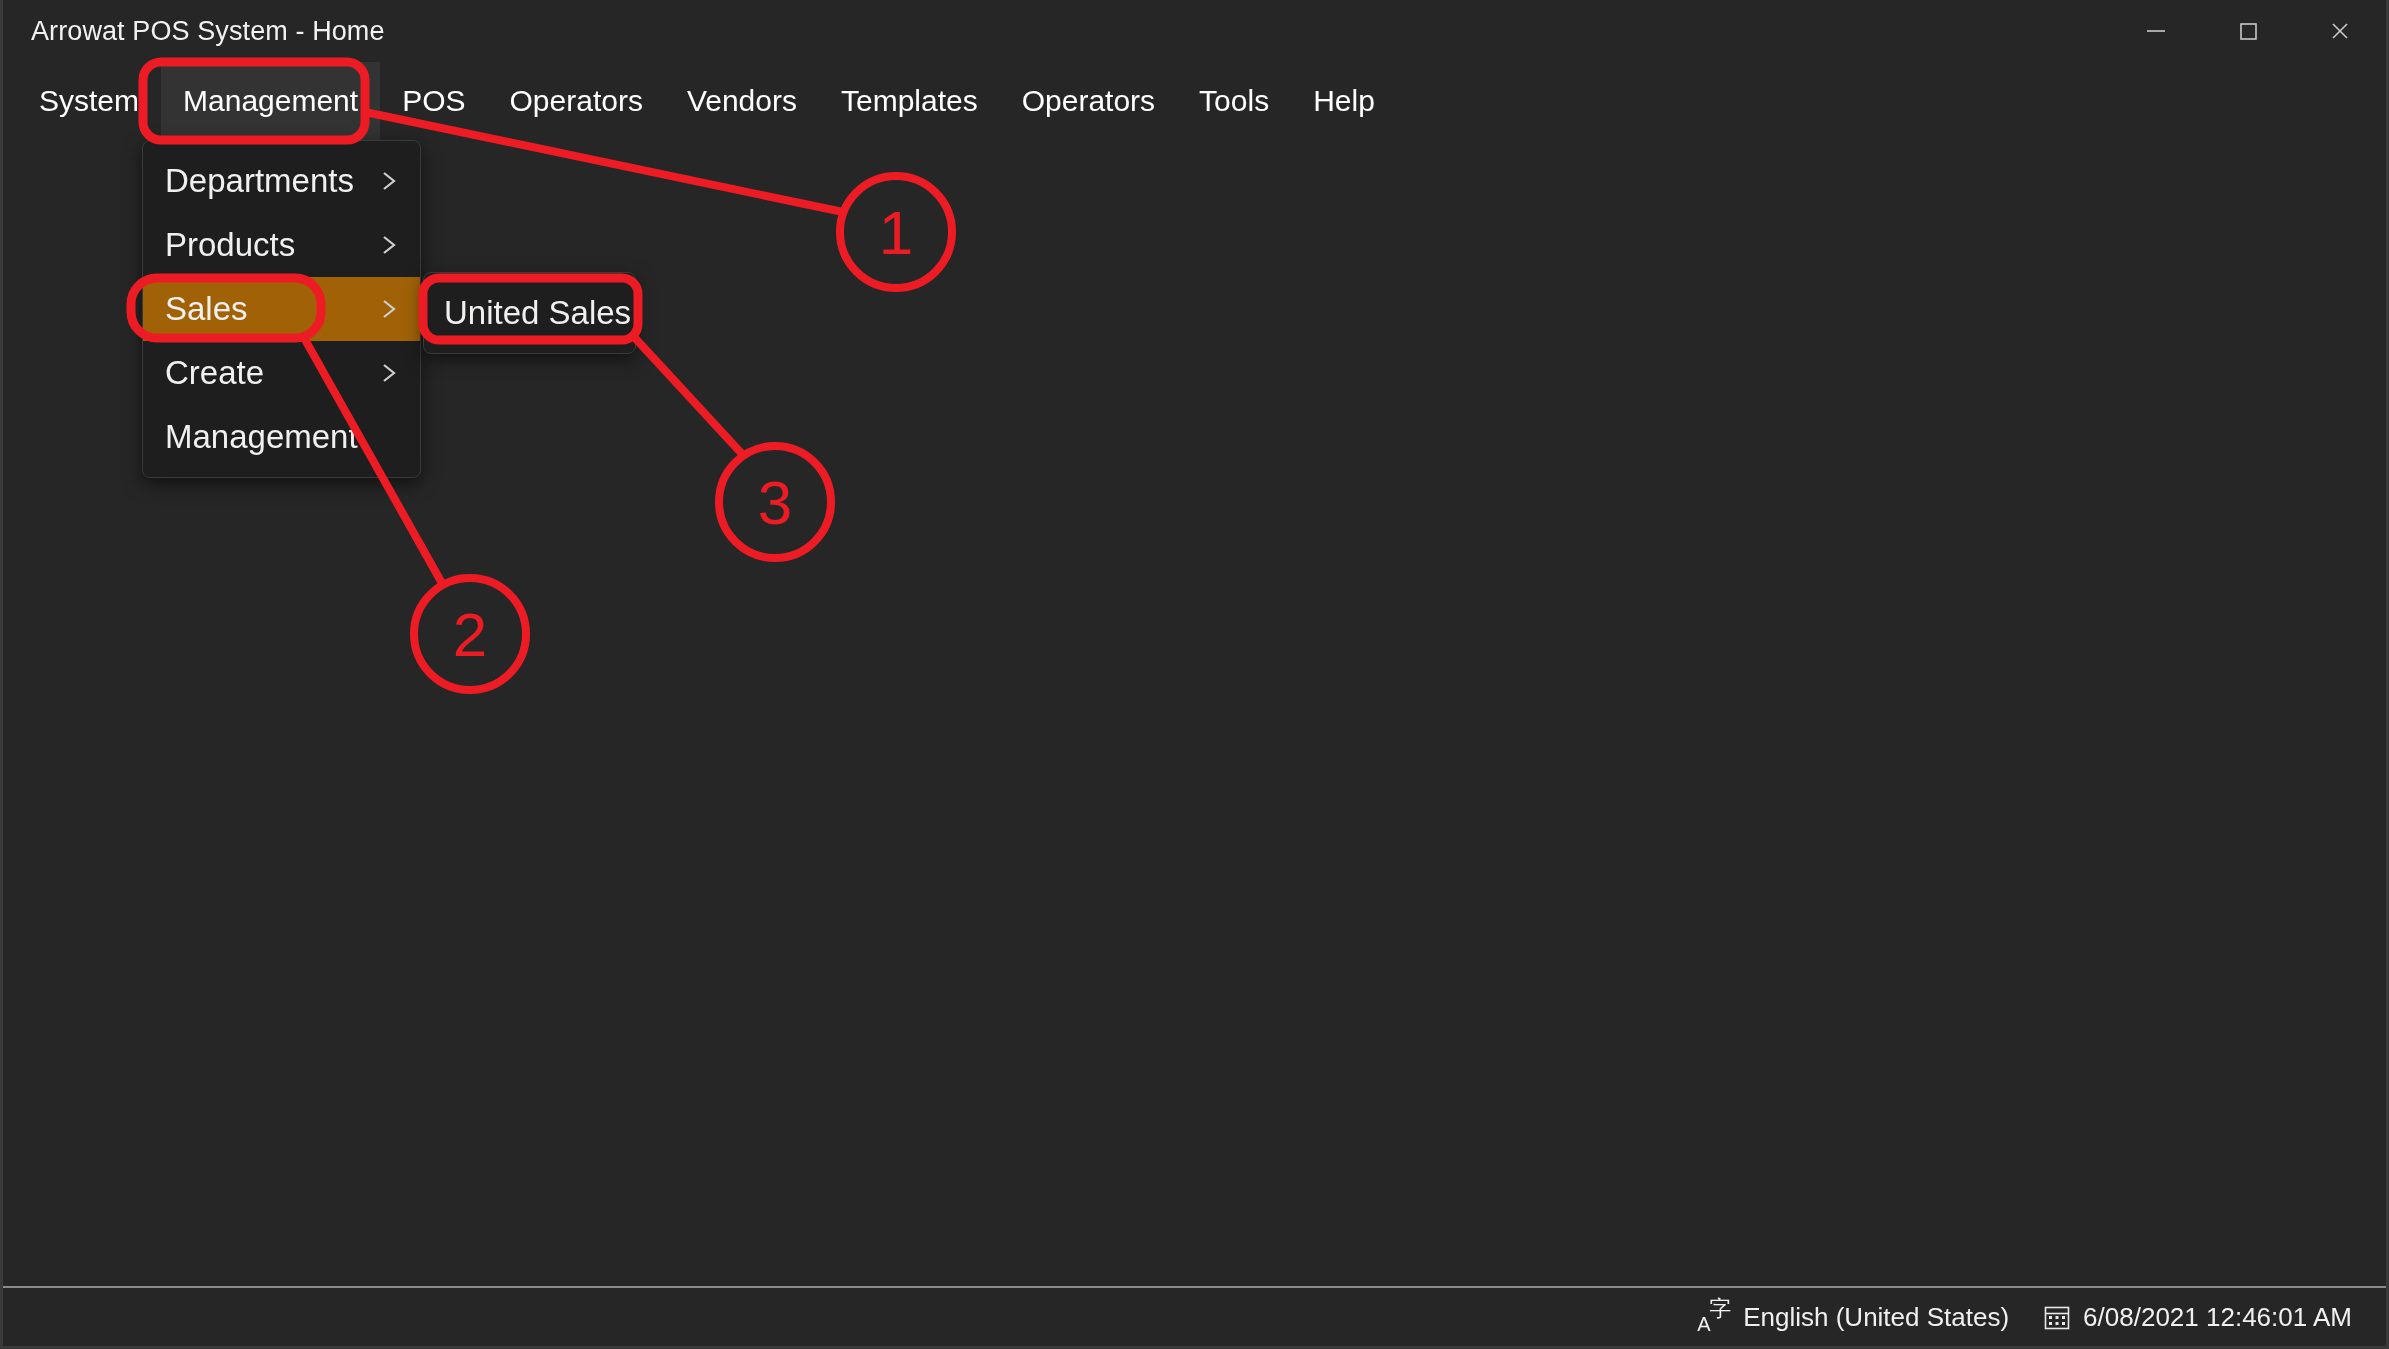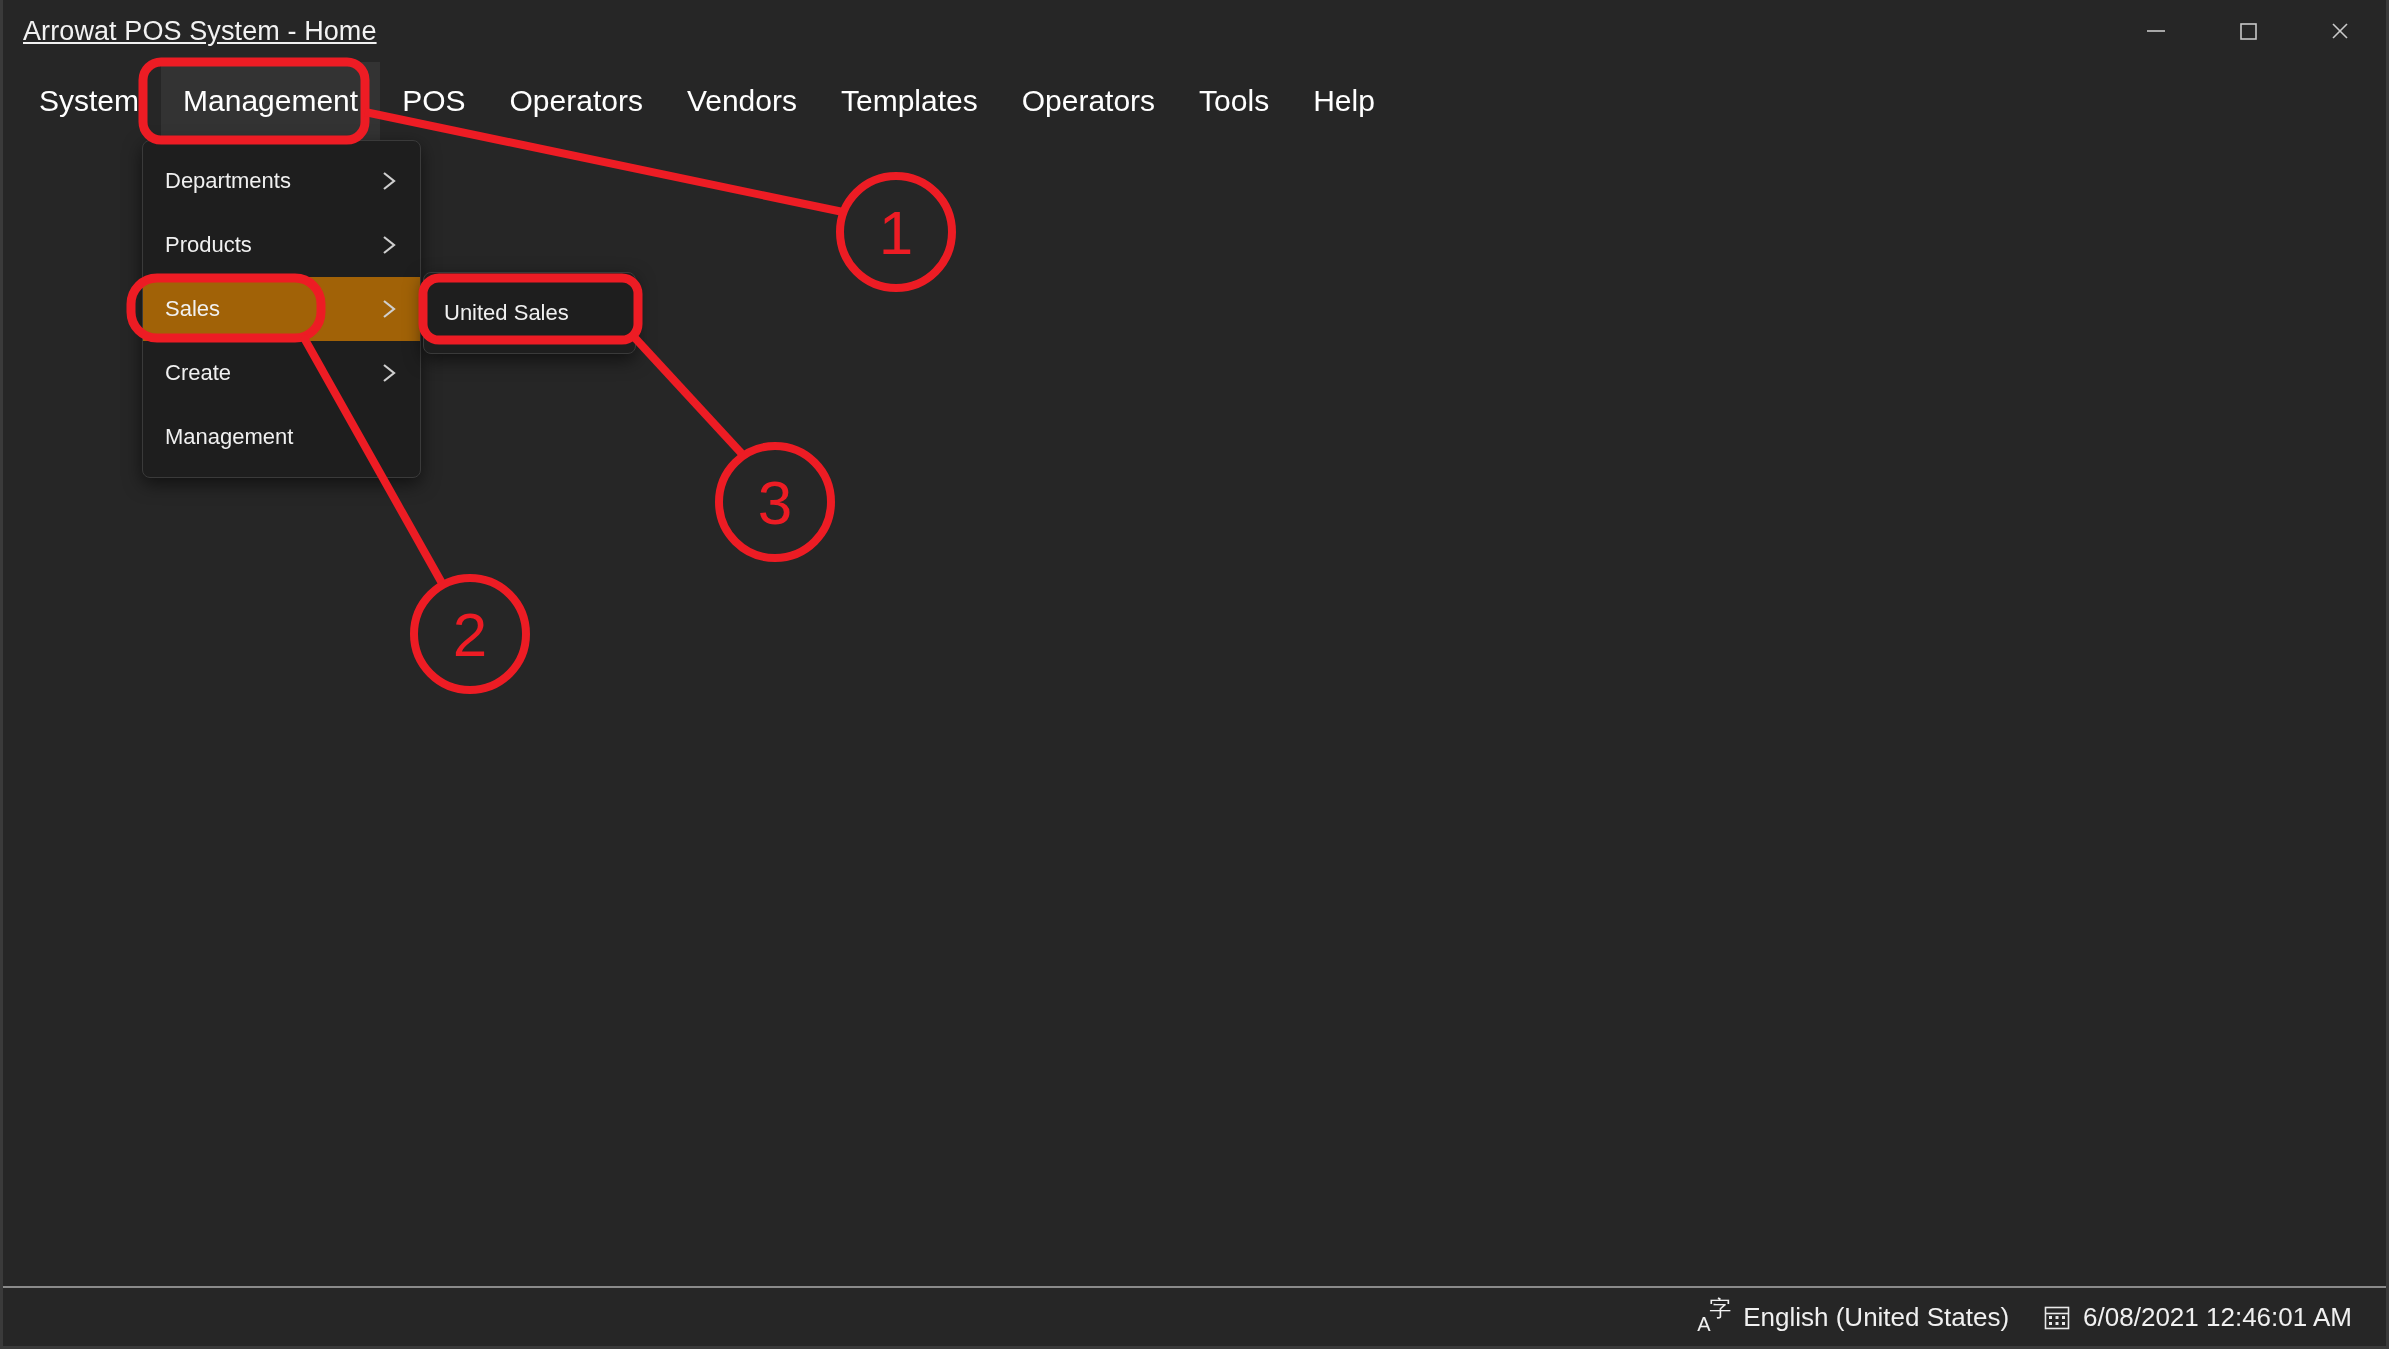--- a/index.html
+++ b/index.html
@@ -24,26 +24,25 @@
   
   #title-bar {
     position: absolute;
     left: 0; top: 0;
     width: 100%; height: 62px;
     background: #262626;
     display: flex;
     align-items: center;
   }
   #window-title {
-    margin-left: 20px;
+    margin-left: 28px;
     color: #f2f2f2;
     font-size: 27px;
     letter-spacing: 0.1px;
     white-space: nowrap;
-    text-decoration: underline;
   }
   #window-controls {
     position: absolute;
     right: 0; top: 0;
     height: 62px;
     display: flex;
   }
   .win-btn {
     width: 92px; height: 62px;
     display: flex; align-items: center; justify-content: center;
@@ -84,21 +83,21 @@
     box-shadow: 0 6px 18px rgba(0,0,0,0.55);
     z-index: 20;
   }
   .dd-item {
     position: relative;
     height: 64px;
     display: flex;
     align-items: center;
     padding: 0 18px 0 22px;
     color: #f0f0f0;
-    font-size: 22px;
+    font-size: 33px;
     white-space: nowrap;
     cursor: default;
   }
   .dd-item.hl { background: #a16207; }
   .dd-label { flex: 1 1 auto; }
   .dd-chev {
     flex: 0 0 auto;
     color: #cfcfcf;
     display: flex; align-items: center;
   }

